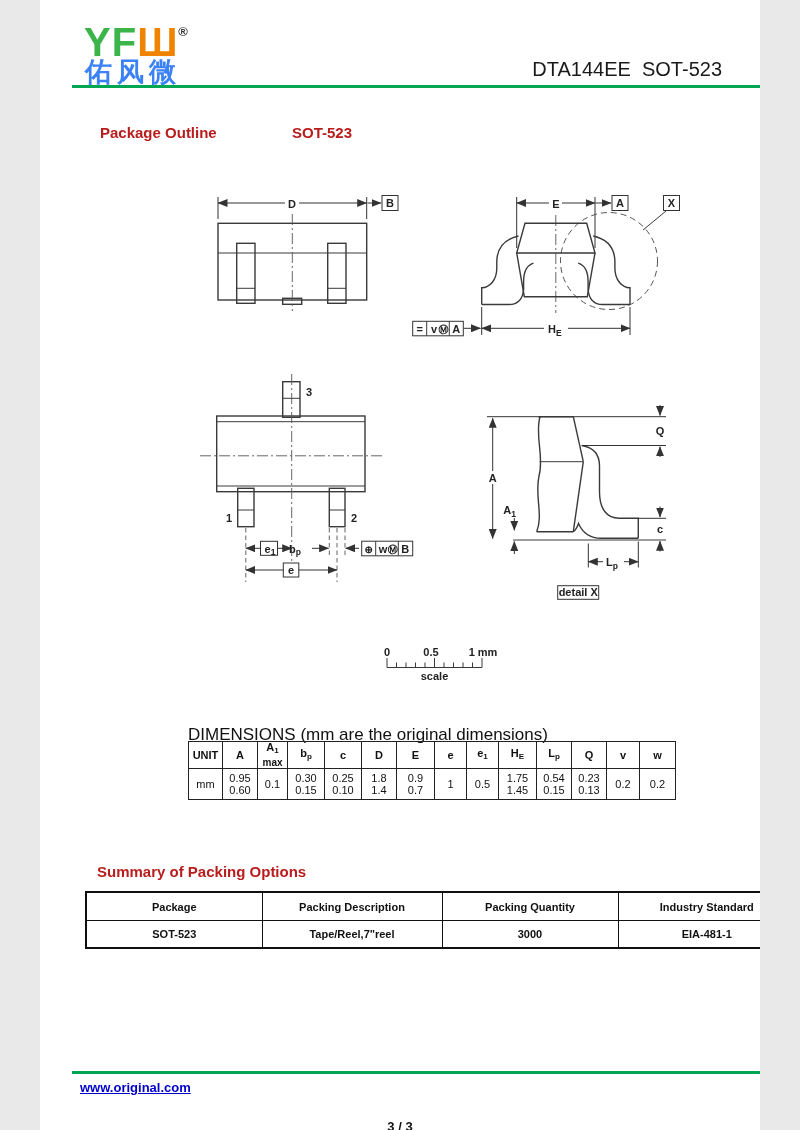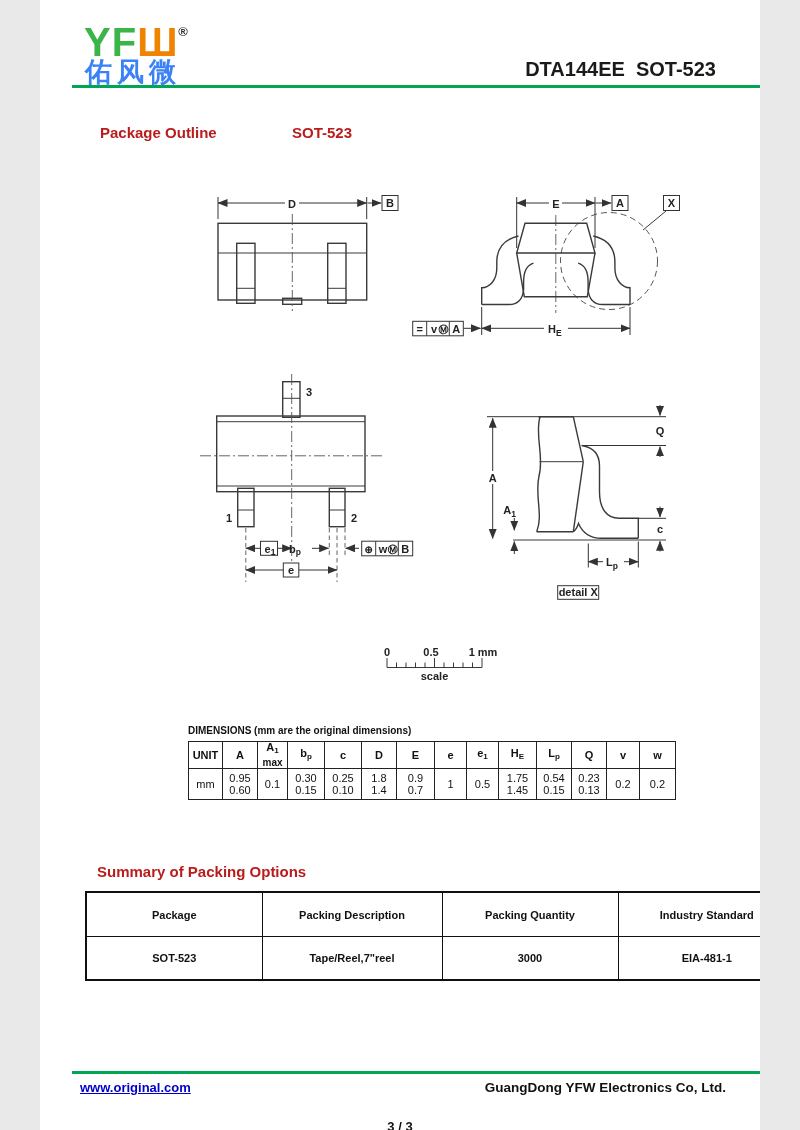--- a/index.html
+++ b/index.html
@@ -6,21 +6,21 @@
   .page{position:relative;width:720px;height:1130px;background:#ffffff;margin:0 auto;
         font-family:"Liberation Sans", sans-serif;color:#111;overflow:hidden;}
   .abs{position:absolute;}
 
   
   .logo-line1{left:44px;top:10px;font-weight:bold;font-size:40px;letter-spacing:1px;line-height:44px;}
   .logo-yf{color:#3bb44a;}
   .logo-w{color:#f08300;}
   .logo-reg{font-size:13px;color:#333;vertical-align:20px;font-weight:bold;}
   .logo-cn{left:45px;top:54px;font-weight:bold;font-size:27px;letter-spacing:5px;color:#3b82f6;}
-  .doc-title{right:44px;top:58px;font-weight:bold;font-size:20px;color:#1a1a1a;white-space:pre;}
+  .doc-title{right:38px;top:58px;font-weight:normal;font-size:20px;color:#1a1a1a;white-space:pre;}
   .rule{height:3px;background:#00a651;}
   .rule-top{left:32px;width:738px;top:85px;}
   .rule-bottom{left:32px;width:738px;top:1071px;}
 
   .green-h{color:#b91c1c;font-weight:bold;font-size:15px;}
   .pkg-outline{left:60px;top:124px;}
   .pkg-name{left:252px;top:124px;}
 
   
   .drawing{left:0;top:170px;}
@@ -30,36 +30,36 @@
   .out{stroke:#3a3a3a;stroke-width:1.4;fill:none;}
   .thin{stroke:#3a3a3a;stroke-width:1;fill:none;}
   .dim{stroke:#333;stroke-width:1;fill:none;}
   .cl{stroke:#555;stroke-width:0.9;fill:none;stroke-dasharray:11 3 2 3;}
   .dsh{stroke:#555;stroke-width:0.9;fill:none;stroke-dasharray:4.5 3;}
   .dcircle{stroke:#555;stroke-width:1;fill:none;stroke-dasharray:6 4;}
   .bx{fill:#fff;stroke:#333;stroke-width:1;}
   .wbg{fill:#fff;stroke:none;}
 
   
-  .dim-title{left:148px;top:725px;font-size:10px;font-weight:bold;}
+  .dim-title{left:148px;top:725px;font-size:17px;font-weight:normal;}
   table{border-collapse:collapse;}
   .dims{left:148px;top:741px;}
   .dims table{table-layout:fixed;width:487px;}
   .dims th,.dims td{border:1px solid #222;text-align:center;vertical-align:middle;
        font-size:11px;padding:0;}
   .dims th{height:24px;font-weight:bold;line-height:11px;}
   .dims td{height:30px;font-weight:normal;line-height:12.5px;}
   .dims .sub{font-size:8px;vertical-align:-2px;font-weight:bold;}
   .dims th div{font-size:10px;margin-top:1px;}
 
   
   .pack-h{left:57px;top:863px;}
   .pack{left:45px;top:891px;}
   .pack table{table-layout:fixed;width:710px;border:2px solid #111;}
-  .pack th,.pack td{border:1px solid #111;text-align:center;font-size:11px;font-weight:bold;padding:12px;}
+  .pack th,.pack td{border:1px solid #111;text-align:center;font-size:11px;font-weight:bold;padding:4px;}
   .pack th{height:19px;}
   .pack td{height:18px;}
 
   
   .site{left:40px;top:1080px;font-size:13px;font-weight:bold;color:#0000cc;text-decoration:underline;}
   .pageno{left:0;right:0;top:1119px;text-align:center;font-size:13px;font-weight:bold;}
   .company{right:34px;top:1080px;font-size:13.5px;font-weight:bold;}
 </style>
 </head>
 <body>
@@ -365,15 +365,14 @@
             <td>3000</td>
             <td>EIA-481-1</td>
           </tr>
         </tbody>
     </table>
   </div>
 
   <div class="abs rule rule-bottom"></div>
   <a class="abs site" href="#">www.original.com</a>
   <div class="abs pageno">3 / 3</div>
-  <div class="abs company">GuangDong YFW Electronics Co, Ltd.</div>
 
 </div>
 
 </body></html>

